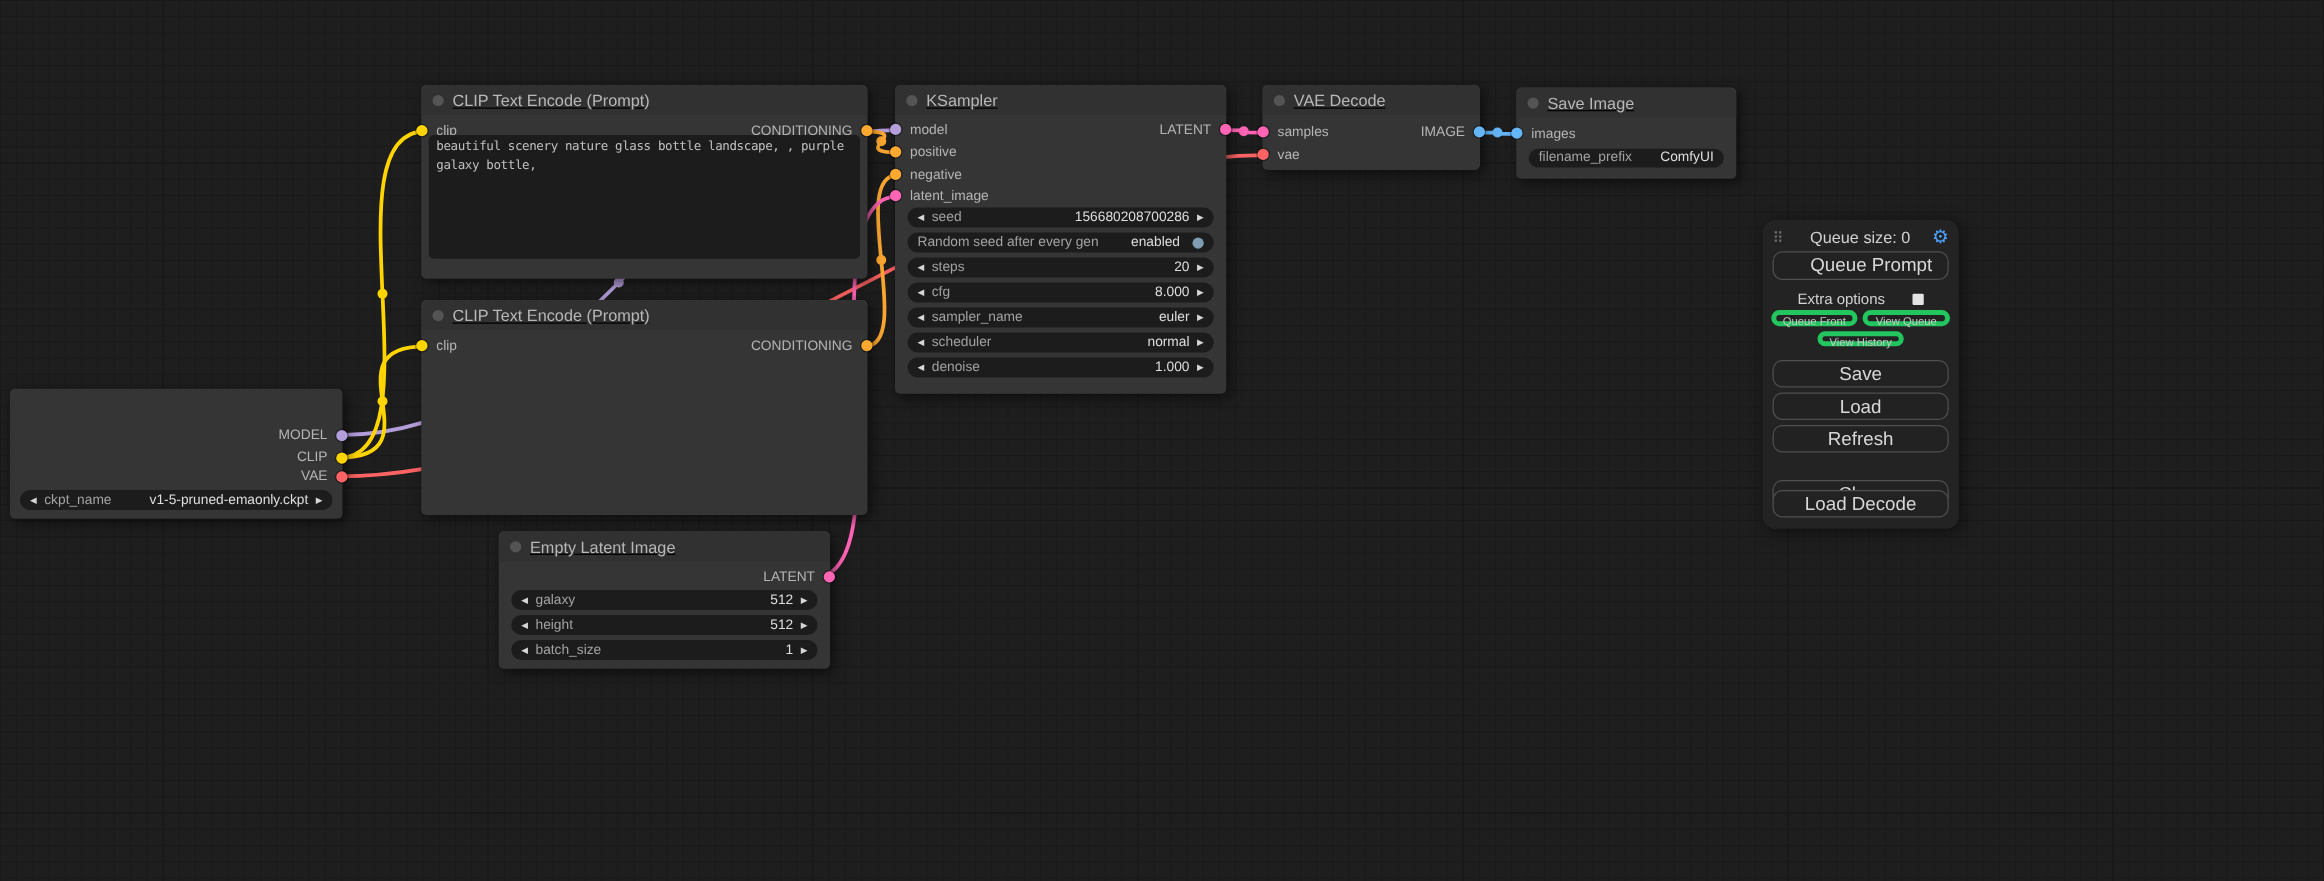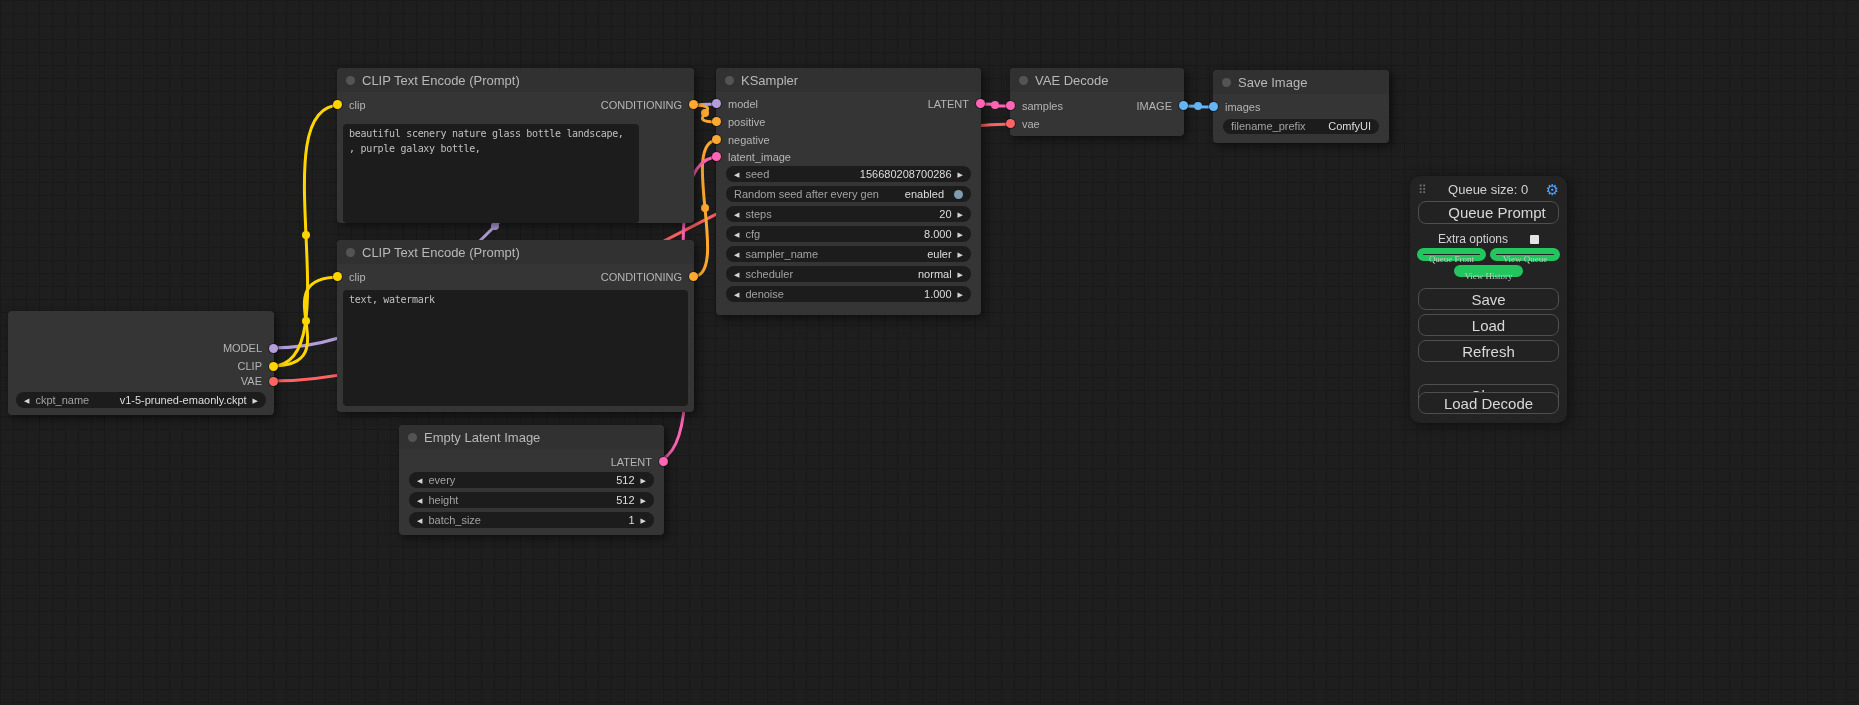--- a/index.html
+++ b/index.html
@@ -16,21 +16,21 @@
     font-family:"Liberation Sans",sans-serif;
   }
   svg.wires { position:absolute; left:0; top:0; z-index:1; }
   .lk { fill:none; stroke-width:3; stroke-linecap:round; }
   .s-model{stroke:#b39ddb}.s-clip{stroke:#ffd500}.s-vae{stroke:#ff6363}
   .s-cond{stroke:#ffa931}.s-latent{stroke:#ff64b5}.s-image{stroke:#64b5f6}
   .f-model{fill:#b39ddb}.f-clip{fill:#ffd500}.f-vae{fill:#ff6363}
   .f-cond{fill:#ffa931}.f-latent{fill:#ff64b5}.f-image{fill:#64b5f6}
 
   .node { position:absolute; z-index:2; background:#353535; border-radius:4px;
-          box-shadow:3px 3px 10px rgba(0,0,0,.55); }
+          box-shadow:3px 3px 10px rgba(0,0,0,.55);text-decoration:underline; }
   .ntitle { height:24px; background:#313131; border-radius:8px 8px 0 0;
             display:flex; align-items:center; gap:7px; padding:0 9px;
             font-size:13px; color:#b8b8b8; white-space:nowrap; }
   .tdot { width:9px; height:9px; border-radius:50%; background:#787878; opacity:.5; flex:0 0 auto; }
 
   .slot-dot { position:absolute; width:9px; height:9px; border-radius:50%;
               box-shadow:0 0 0 1px rgba(0,0,0,.35); z-index:3; }
   .slot-dot.in { left:-4px; } .slot-dot.out { right:-4px; }
   .c-model{background:#b39ddb}.c-clip{background:#ffd500}.c-vae{background:#ff6363}
   .c-cond{background:#ffa931}.c-latent{background:#ff64b5}.c-image{background:#64b5f6}
@@ -55,22 +55,22 @@
   .qhead { display:flex; align-items:center; padding:6px 8px 2px; color:#d2d2d2; font-size:13px; }
   .qdrag { color:#6f6f6f; font-size:12px; margin-right:4px; }
   .qsize { flex:1; text-align:center; }
   .qgear { color:#4da3ff; font-size:15px; line-height:1; cursor:pointer; }
   .qbtn { position:absolute; background:#222222; border:1px solid #4f4f4f; border-radius:8px;
           color:#d8d8d8; text-align:center; font-size:15px; font-family:inherit; cursor:pointer; }
   .qbtn.big { left:8px; width:141px; height:22px; line-height:19px; }
   .qextra { position:absolute; top:56px; left:0; width:100%; display:flex; justify-content:center;
             align-items:center; gap:22px; color:#d2d2d2; font-size:12px; }
   .qcheck { width:9px; height:9px; background:#e4e4e4; border-radius:1px; cursor:pointer; }
-  .qsmall { position:absolute; background:#222222; border:6px solid #22c55e; border-radius:9px;
-            color:#c8c8c8; font-size:9px; text-align:center; line-height:10px; font-family:Liberation Serif, serif; cursor:pointer; }
+  .qsmall { position:absolute; background:#222222; border:4px solid #22c55e; border-radius:9px;
+            color:#c8c8c8; font-size:9px; text-align:center; line-height:10px; font-family:Liberation Sans, sans-serif; cursor:pointer; }
 </style>
 </head>
 <body>
 
 <div id="canvas">
 
   <svg class="wires" width="1859" height="705">
     <path class="lk s-model" d="M272,348 C472,348 518,104 718,104"></path>
     <circle class="f-model" cx="495" cy="226" r="4"></circle>
     <path class="lk s-clip" d="M272,366 C352,366 260,105 340,105"></path>
@@ -108,45 +108,44 @@
 
   <div class="node" style="left:337px; top:68px; width:357px; height:155px;">
     <div class="ntitle">
       <span class="tdot"></span>
       <span>CLIP Text Encode (Prompt)</span>
     </div>
     <span class="slot-dot in c-clip" style="top:32px;"></span>
     <span class="slot-label in" style="top:30px;">clip</span>
     <span class="slot-label out" style="top:30px;">CONDITIONING</span>
     <span class="slot-dot out c-cond" style="top:32px;"></span>
-    <div class="prompt-box" style="left:6px; top:56px; width:296px; height:99px;">beautiful scenery nature glass bottle landscape, , purple galaxy bottle,</div>
+    <div class="prompt-box" style="left:6px; top:40px; width:345px; height:99px;">beautiful scenery nature glass bottle landscape, , purple galaxy bottle,</div>
   </div>
 
   <div class="node" style="left:337px; top:240px; width:357px; height:172px;">
     <div class="ntitle">
       <span class="tdot"></span>
       <span>CLIP Text Encode (Prompt)</span>
     </div>
     <span class="slot-dot in c-clip" style="top:32px;"></span>
     <span class="slot-label in" style="top:30px;">clip</span>
     <span class="slot-label out" style="top:30px;">CONDITIONING</span>
     <span class="slot-dot out c-cond" style="top:32px;"></span>
-    <div class="prompt-box" style="left:6px; top:50px; width:345px; height:116px;">text, watermark</div>
   </div>
 
   <div class="node" style="left:388px; top:425px; width:265px; height:110px;margin-left:11px;">
     <div class="ntitle">
       <span class="tdot"></span>
       <span>Empty Latent Image</span>
     </div>
     <span class="slot-label out" style="top:30px;">LATENT</span>
     <span class="slot-dot out c-latent" style="top:32px;"></span>
     <div class="widget" style="left:10px; right:10px; top:47px;">
       <span class="w-arrow">◀</span>
-      <span class="w-name">every</span>
+      <span class="w-name">galaxy</span>
       <span class="w-value">512</span>
       <span class="w-arrow">▶</span>
     </div>
     <div class="widget" style="left:10px; right:10px; top:67px;">
       <span class="w-arrow">◀</span>
       <span class="w-name">height</span>
       <span class="w-value">512</span>
       <span class="w-arrow">▶</span>
     </div>
     <div class="widget" style="left:10px; right:10px; top:87px;">

